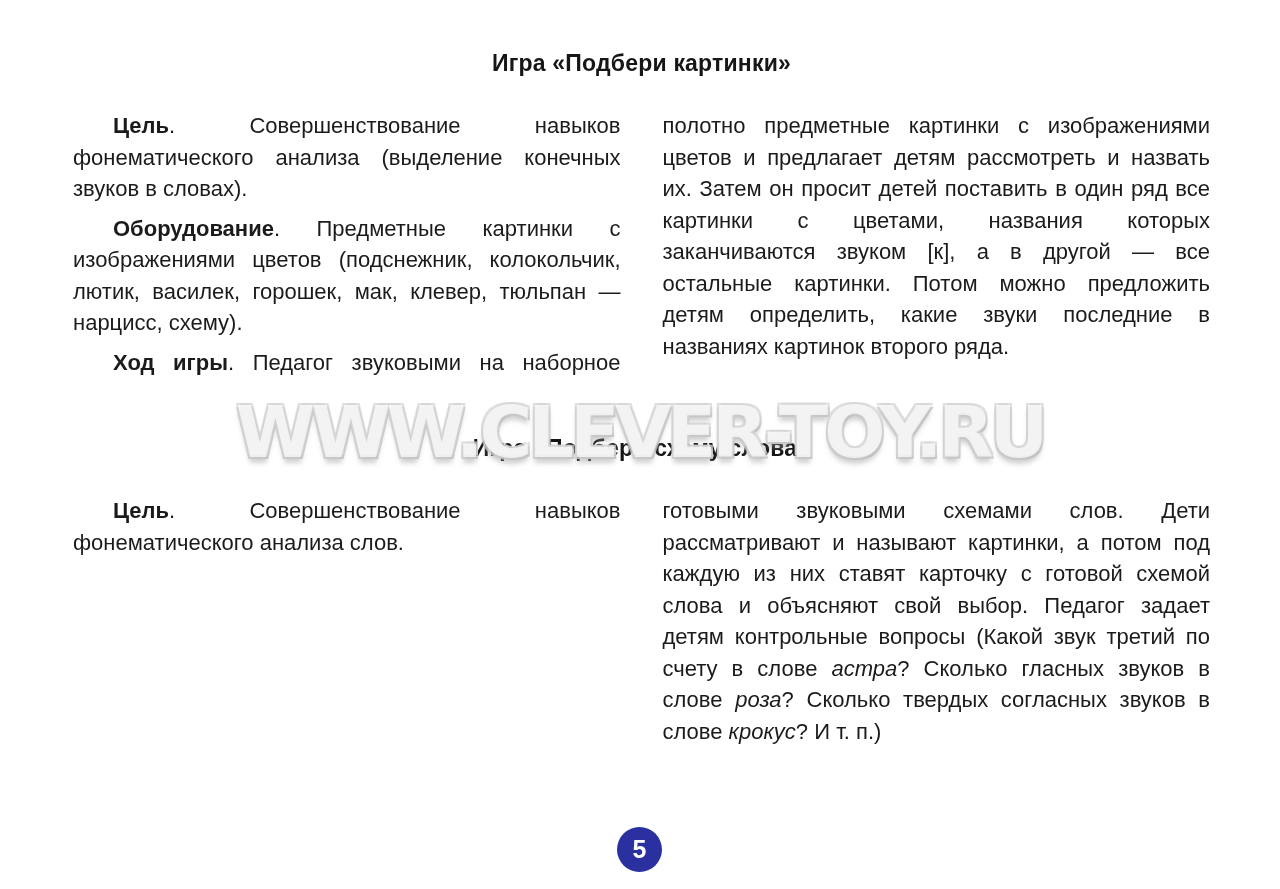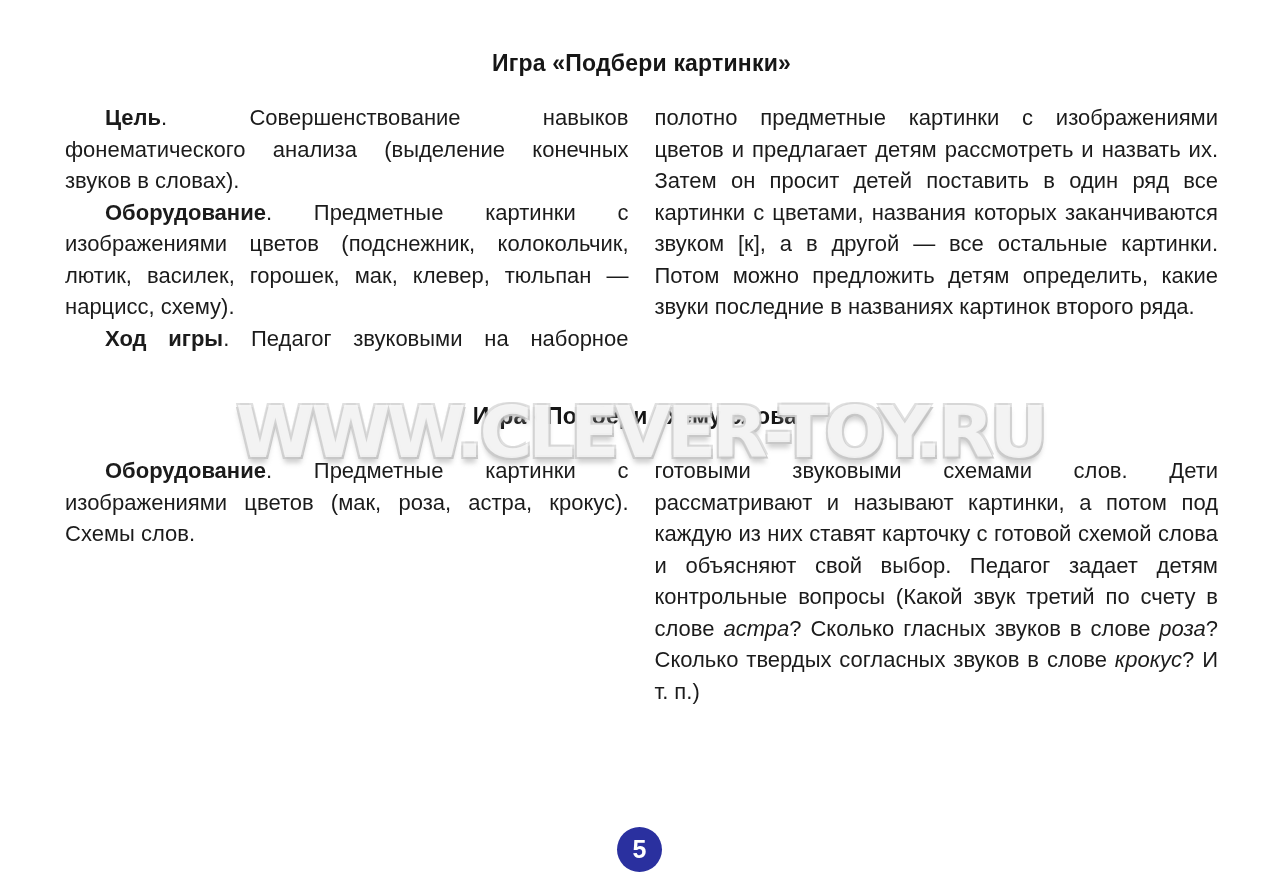--- a/index.html
+++ b/index.html
@@ -41,21 +41,21 @@
     display: flex;
     gap: 26px;
   }
   .col {
     flex: 1 1 0;
     font-size: 22px;
     line-height: 31.5px;
     text-align: justify;
   }
   p.para {
-    margin: 0;
+    margin: 8px;
   }
   p.para.indent {
     text-indent: 40px;
   }
   p.para.cont {
     text-align-last: justify;
   }
   .b { font-weight: 700; }
   .i { font-style: italic; }
 
@@ -116,21 +116,21 @@
         <div class="col">
           <p class="para"><span>полотно предметные картинки с изображениями цветов и предлагает детям рассмотреть и назвать их. Затем он просит детей поставить в один ряд все картинки с цветами, названия которых заканчиваются звуком [к], а в другой — все остальные картинки. Потом можно предложить детям определить, какие звуки последние в названиях картинок второго ряда.</span></p>
         </div>
       </div>
     </section>
 
     <section class="section-2">
       <h2 class="section-title">Игра «Подбери схему слова»</h2>
       <div class="cols">
         <div class="col">
-          <p class="para indent"><span class="b">Оборудование</span><span>. Предметные картинки с изображениями цветов (мак, роза, астра, крокус). Схемы слов.</span></p>
+          <p class="para indent"><span class="b">Цель</span><span>. Совершенствование навыков фонематического анализа слов.</span></p>
         </div>
         <div class="col">
           <p class="para"><span>готовыми звуковыми схемами слов. Дети рассматривают и называют картинки, а потом под каждую из них ставят карточку с готовой схемой слова и объясняют свой выбор. Педагог задает детям контрольные вопросы (Какой звук третий по счету в слове </span><span class="i">астра</span><span>? Сколько гласных звуков в слове </span><span class="i">роза</span><span>? Сколько твердых согласных звуков в слове </span><span class="i">крокус</span><span>? И т. п.)</span></p>
         </div>
       </div>
     </section>
 
   </div>
 
   <div class="watermark">WWW.CLEVER-TOY.RU</div>

